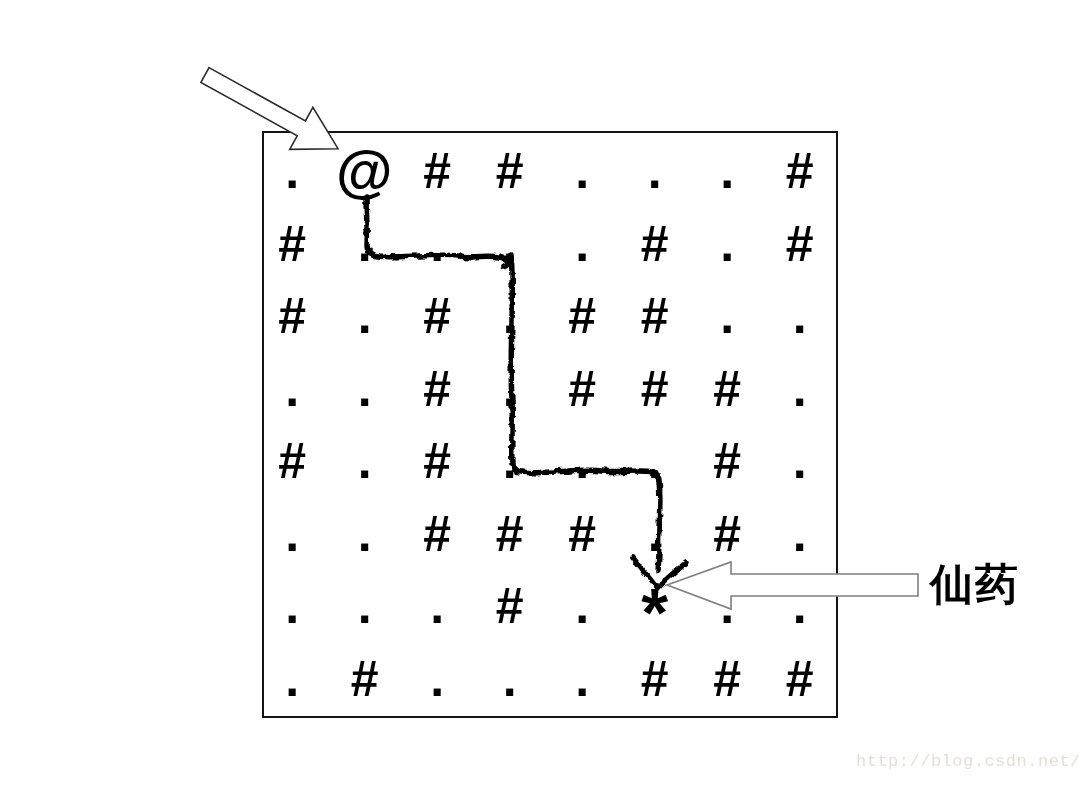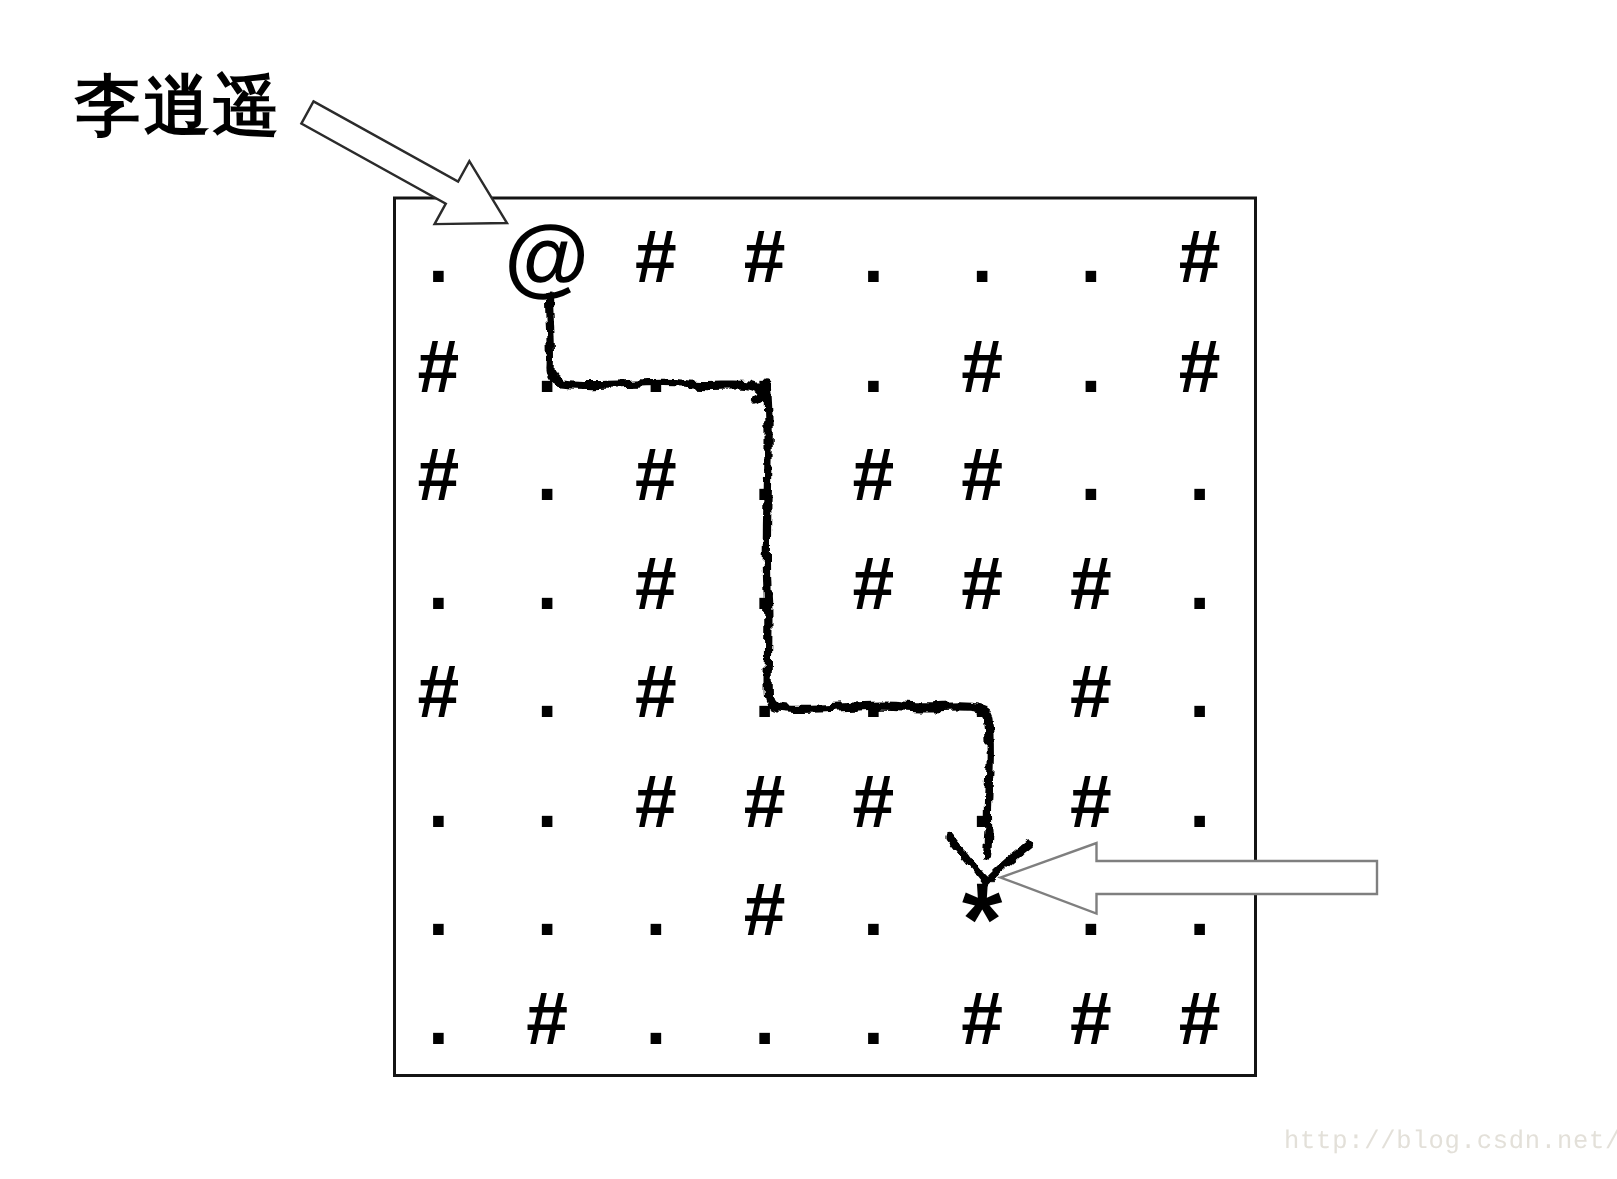--- a/index.html
+++ b/index.html
@@ -31,21 +31,21 @@
     position:absolute;left:856px;top:752px;
     font-family:"Liberation Mono",monospace;font-size:17px;letter-spacing:.5px;
     white-space:nowrap;
   }
 </style>
 </head>
 <body>
 
 <div class="canvas">
 
-  <div class="cjk-label label-start">李逍遥</div>
+  <div class="cjk-label label-goal">仙药</div>
 
   <div class="maze-box" style="border-color: rgb(20, 20, 20);"></div>
 
   <div class="maze-grid">
       <div class="maze-row"><span class="maze-cell"><span class="glyph">.</span></span><span class="maze-cell"><span class="glyph glyph-start">@</span></span><span class="maze-cell"><span class="glyph">#</span></span><span class="maze-cell"><span class="glyph">#</span></span><span class="maze-cell"><span class="glyph">.</span></span><span class="maze-cell"><span class="glyph">.</span></span><span class="maze-cell"><span class="glyph">.</span></span><span class="maze-cell"><span class="glyph">#</span></span></div>
       <div class="maze-row"><span class="maze-cell"><span class="glyph">#</span></span><span class="maze-cell"><span class="glyph">.</span></span><span class="maze-cell"><span class="glyph">.</span></span><span class="maze-cell"><span class="glyph">.</span></span><span class="maze-cell"><span class="glyph">.</span></span><span class="maze-cell"><span class="glyph">#</span></span><span class="maze-cell"><span class="glyph">.</span></span><span class="maze-cell"><span class="glyph">#</span></span></div>
       <div class="maze-row"><span class="maze-cell"><span class="glyph">#</span></span><span class="maze-cell"><span class="glyph">.</span></span><span class="maze-cell"><span class="glyph">#</span></span><span class="maze-cell"><span class="glyph">.</span></span><span class="maze-cell"><span class="glyph">#</span></span><span class="maze-cell"><span class="glyph">#</span></span><span class="maze-cell"><span class="glyph">.</span></span><span class="maze-cell"><span class="glyph">.</span></span></div>
       <div class="maze-row"><span class="maze-cell"><span class="glyph">.</span></span><span class="maze-cell"><span class="glyph">.</span></span><span class="maze-cell"><span class="glyph">#</span></span><span class="maze-cell"><span class="glyph">.</span></span><span class="maze-cell"><span class="glyph">#</span></span><span class="maze-cell"><span class="glyph">#</span></span><span class="maze-cell"><span class="glyph">#</span></span><span class="maze-cell"><span class="glyph">.</span></span></div>
       <div class="maze-row"><span class="maze-cell"><span class="glyph">#</span></span><span class="maze-cell"><span class="glyph">.</span></span><span class="maze-cell"><span class="glyph">#</span></span><span class="maze-cell"><span class="glyph">.</span></span><span class="maze-cell"><span class="glyph">.</span></span><span class="maze-cell"><span class="glyph">.</span></span><span class="maze-cell"><span class="glyph">#</span></span><span class="maze-cell"><span class="glyph">.</span></span></div>
       <div class="maze-row"><span class="maze-cell"><span class="glyph">.</span></span><span class="maze-cell"><span class="glyph">.</span></span><span class="maze-cell"><span class="glyph">#</span></span><span class="maze-cell"><span class="glyph">#</span></span><span class="maze-cell"><span class="glyph">#</span></span><span class="maze-cell"><span class="glyph">.</span></span><span class="maze-cell"><span class="glyph">#</span></span><span class="maze-cell"><span class="glyph">.</span></span></div>

